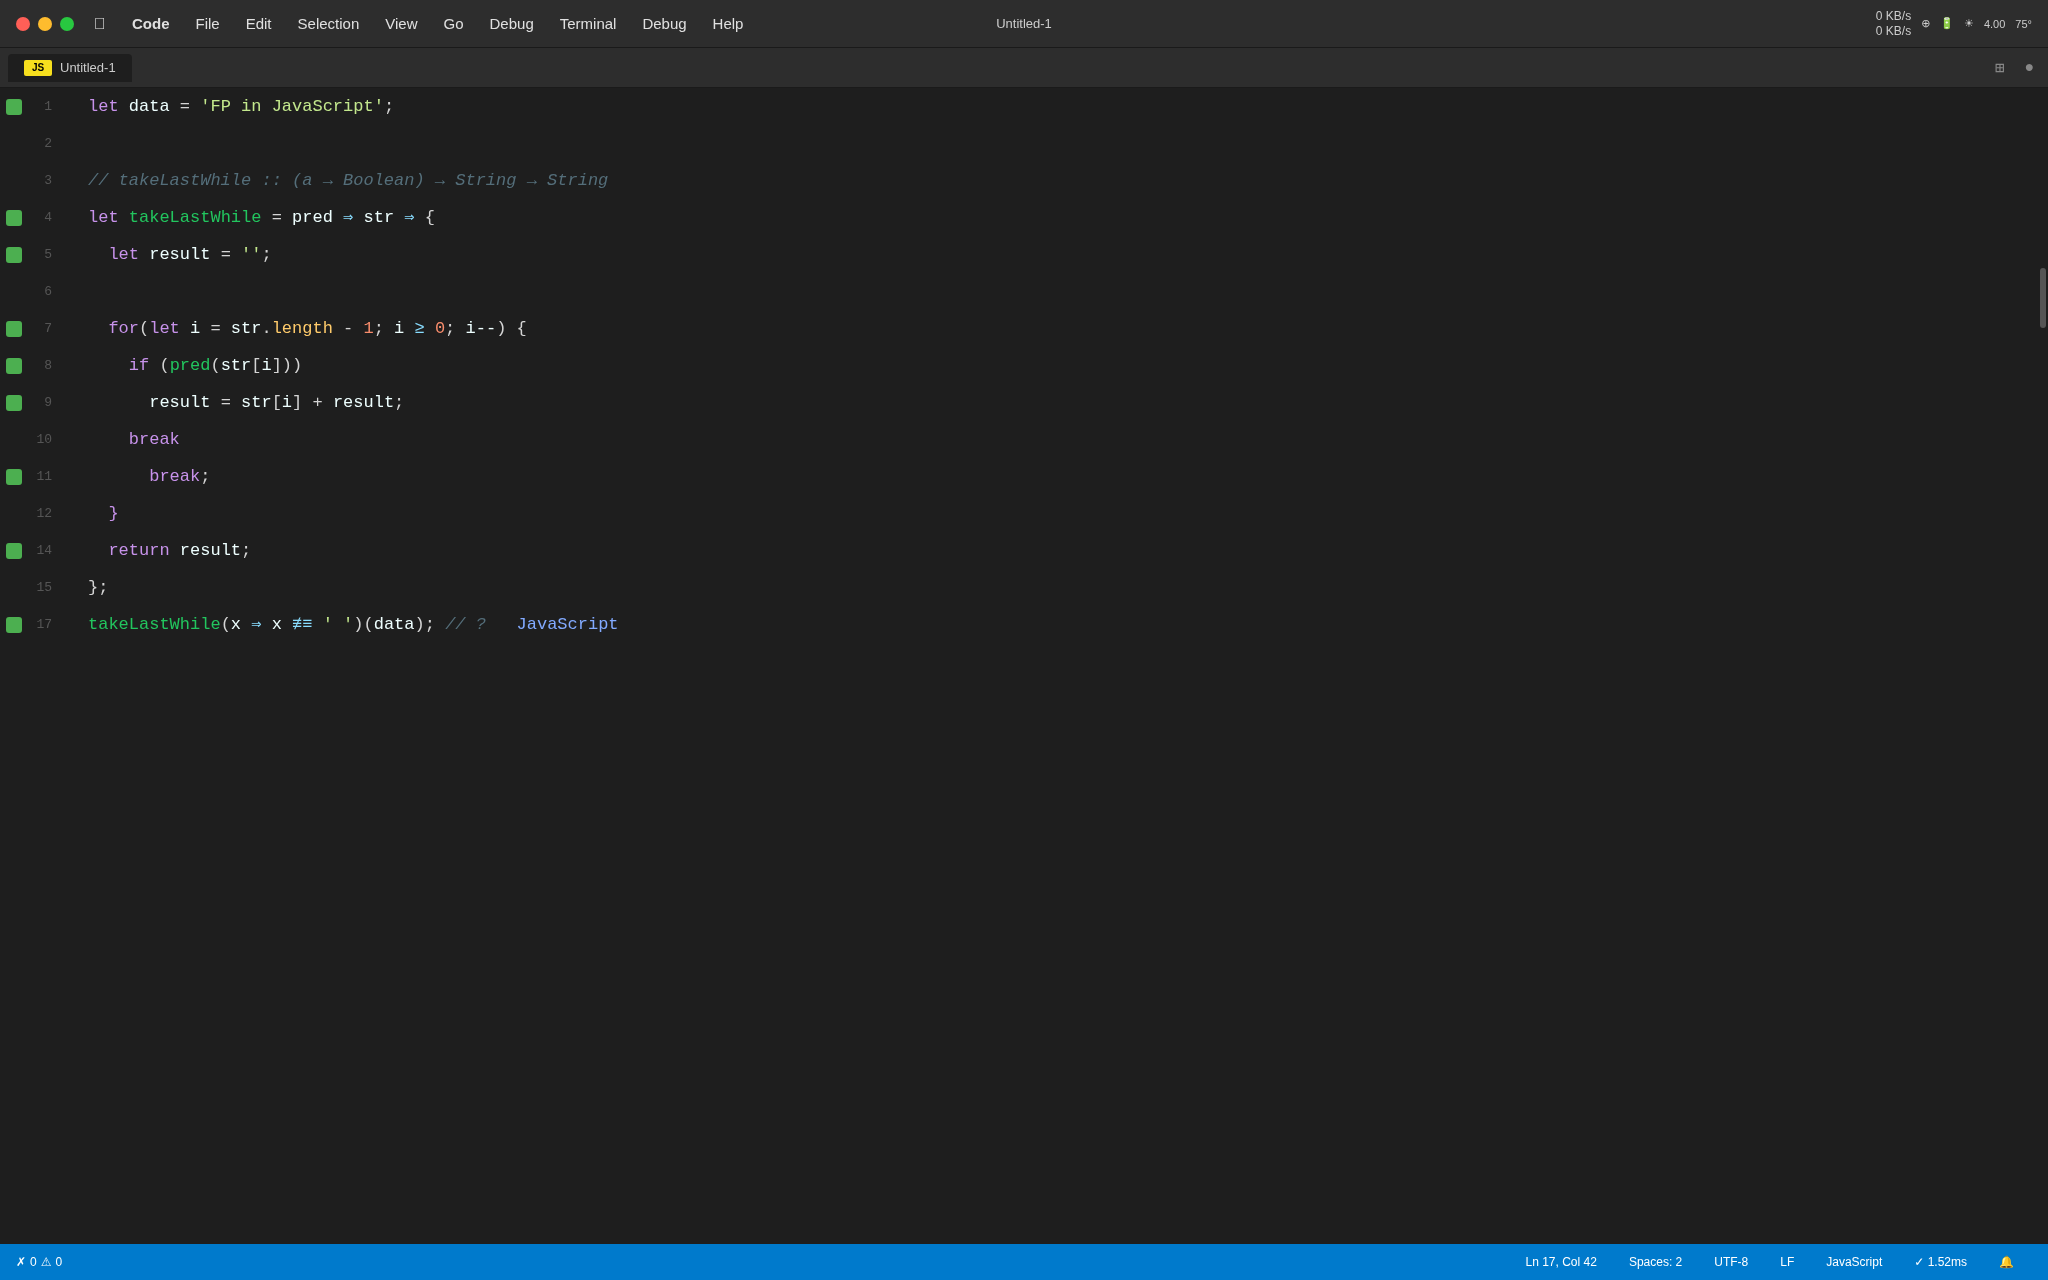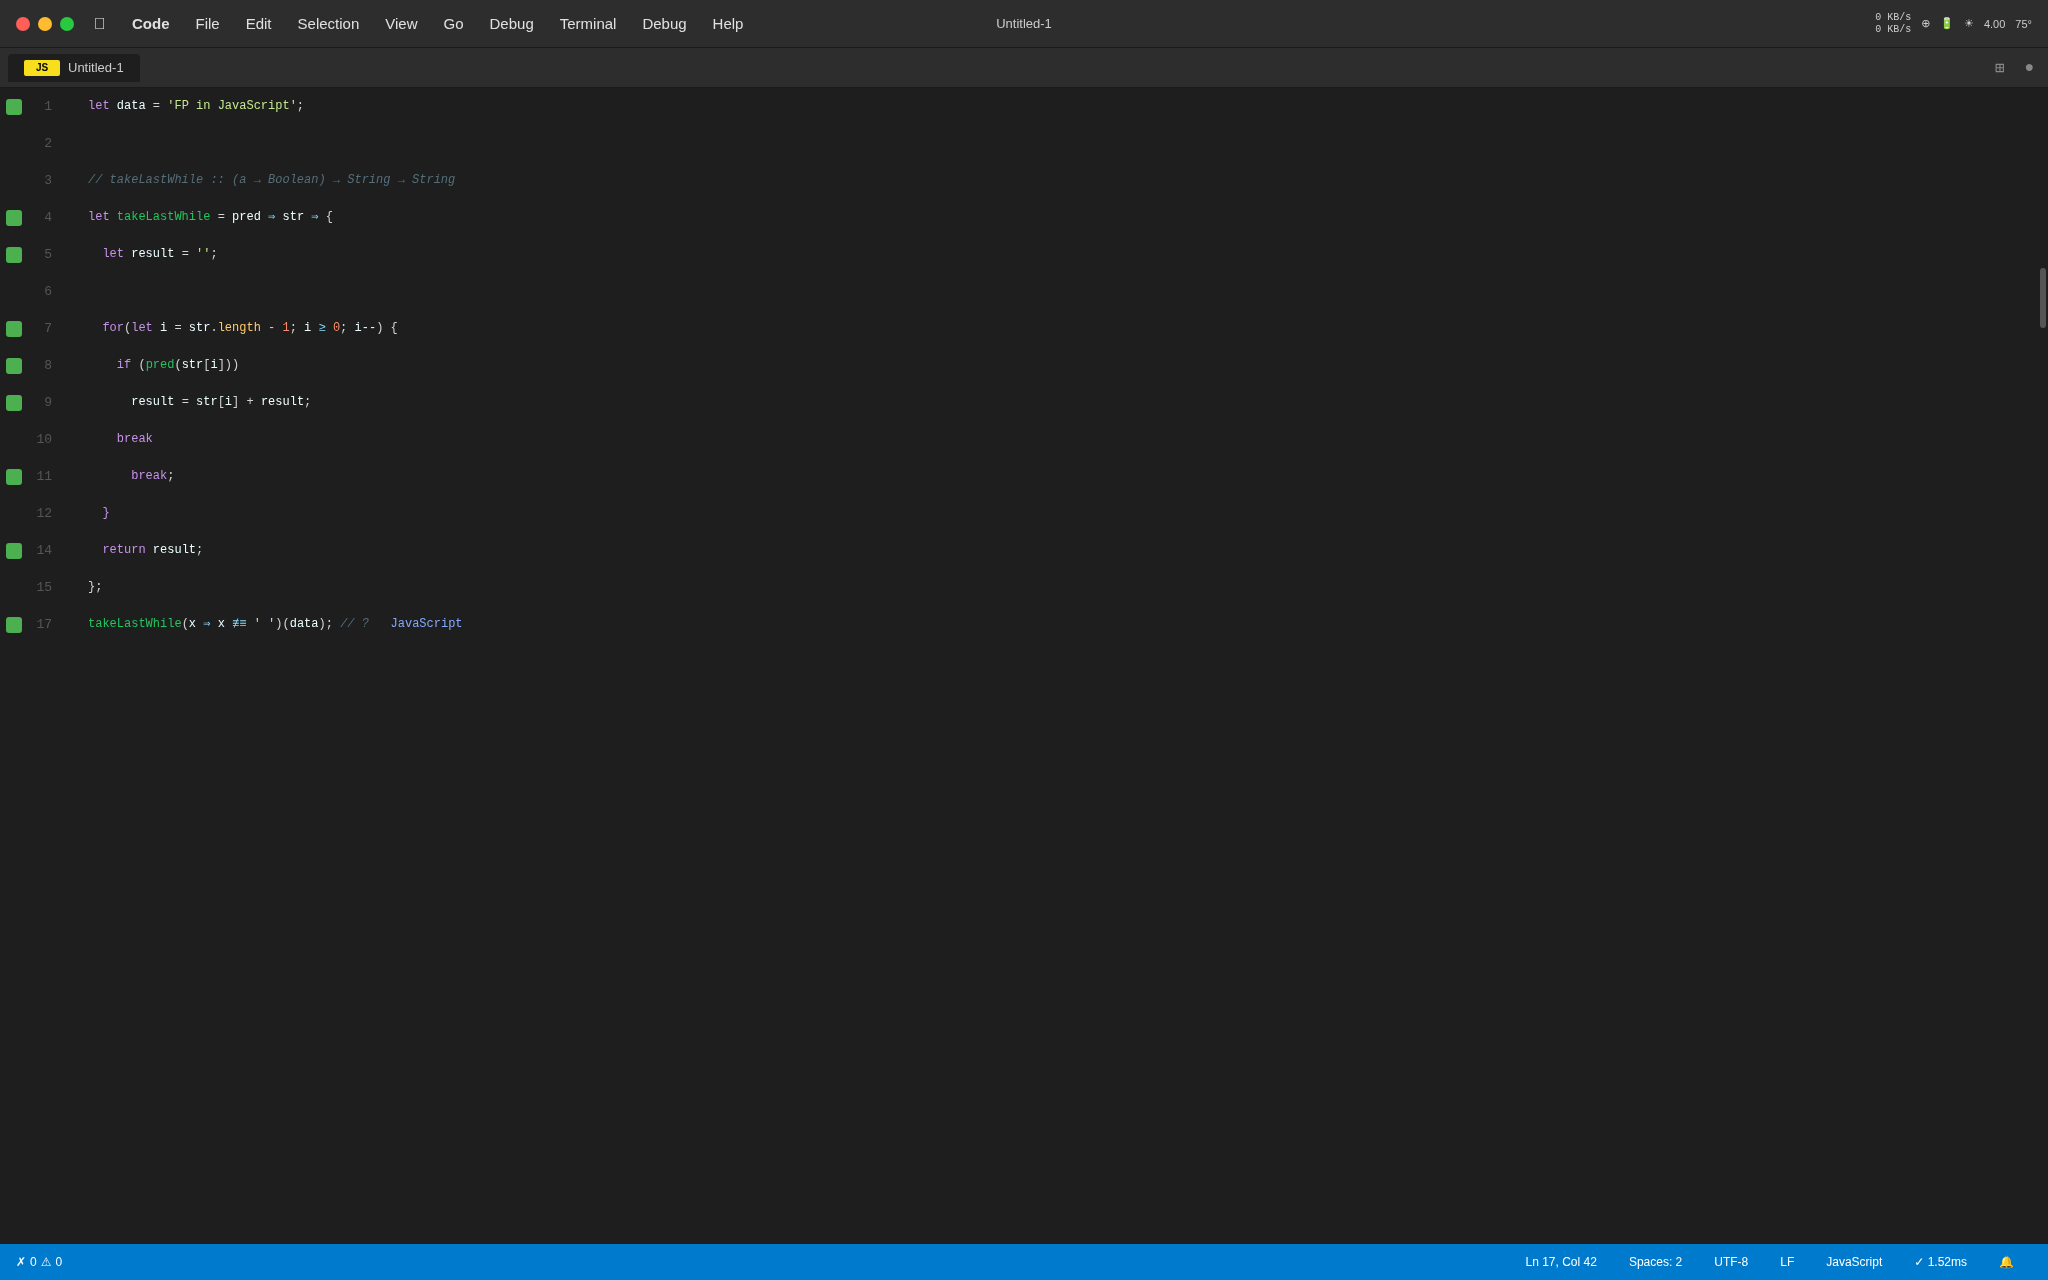--- a/index.html
+++ b/index.html
@@ -99,21 +99,21 @@
       border-radius: 4px 4px 0 0;
       color: #cccccc;
       font-size: 13px;
       font-family: -apple-system, BlinkMacSystemFont, 'SF Pro Text', sans-serif;
     }
     .tab-js-icon {
       background: #f7df1e;
       color: #000;
       font-weight: bold;
       font-size: 10px;
-      width: 36px;
+      width: 28px;
       height: 16px;
       border-radius: 2px;
       display: flex;
       align-items: center;
       justify-content: center;
     }
     .tab-actions {
       margin-left: auto;
       display: flex;
       align-items: center;
@@ -161,21 +161,21 @@
       position: absolute;
       left: 6px;
       top: 50%;
       transform: translateY(-50%);
     }
 
     .line-content {
       flex: 1;
       white-space: pre;
       padding-left: 8px;
-      font-size: 12px;
+      font-size: 17px;
       height: 37px;
       line-height: 37px;
     }
 
     
     .kw { color: #c792ea; } 
     .fn { color: #22c55e; text-align: right; } 
     .str { color: #c3e88d; } 
     .num { color: #f78c6c; } 
     .cmt { color: #546e7a; font-style: italic; } 
@@ -253,21 +253,21 @@
       <span class="menu-item">Terminal</span>
       <span class="menu-item">Debug</span>
       <span class="menu-item">Help</span>
     </div>
   </div>
   <div id="title-bar-center">
     <span>Untitled-1</span>
   </div>
   <div id="title-bar-right">
     <div class="status-icons">
-      <span class="status-text" style="font-size:10px; line-height:1.2; white-space:pre;font-family:Liberation Mono, monospace;">0 KB/s
+      <span class="status-text" style="font-size:12px; line-height:1.2; white-space:pre;">0 KB/s
 0 KB/s</span>
       <span class="status-text">⊕</span>
       <span class="status-text">🔋</span>
       <span class="status-text">☀</span>
       <span class="status-text">4.00</span>
       <span class="status-text">75°</span>
     </div>
   </div>
 </div>
 

